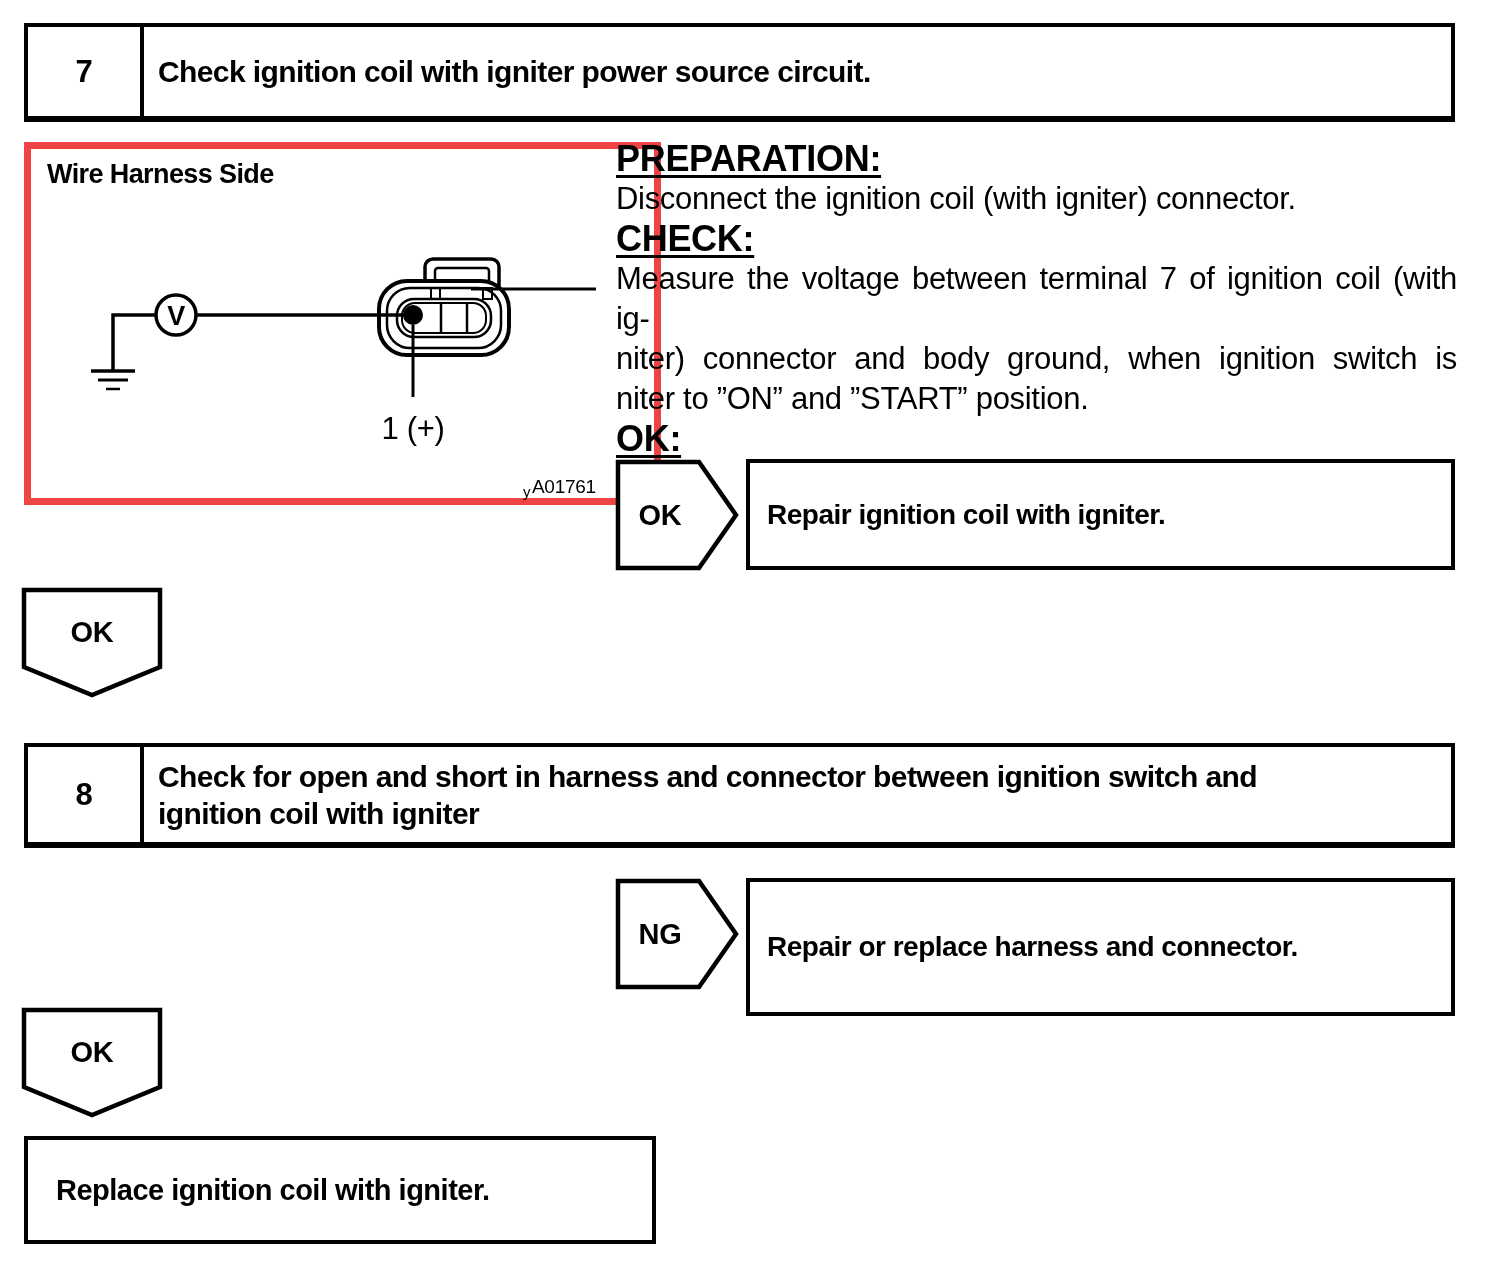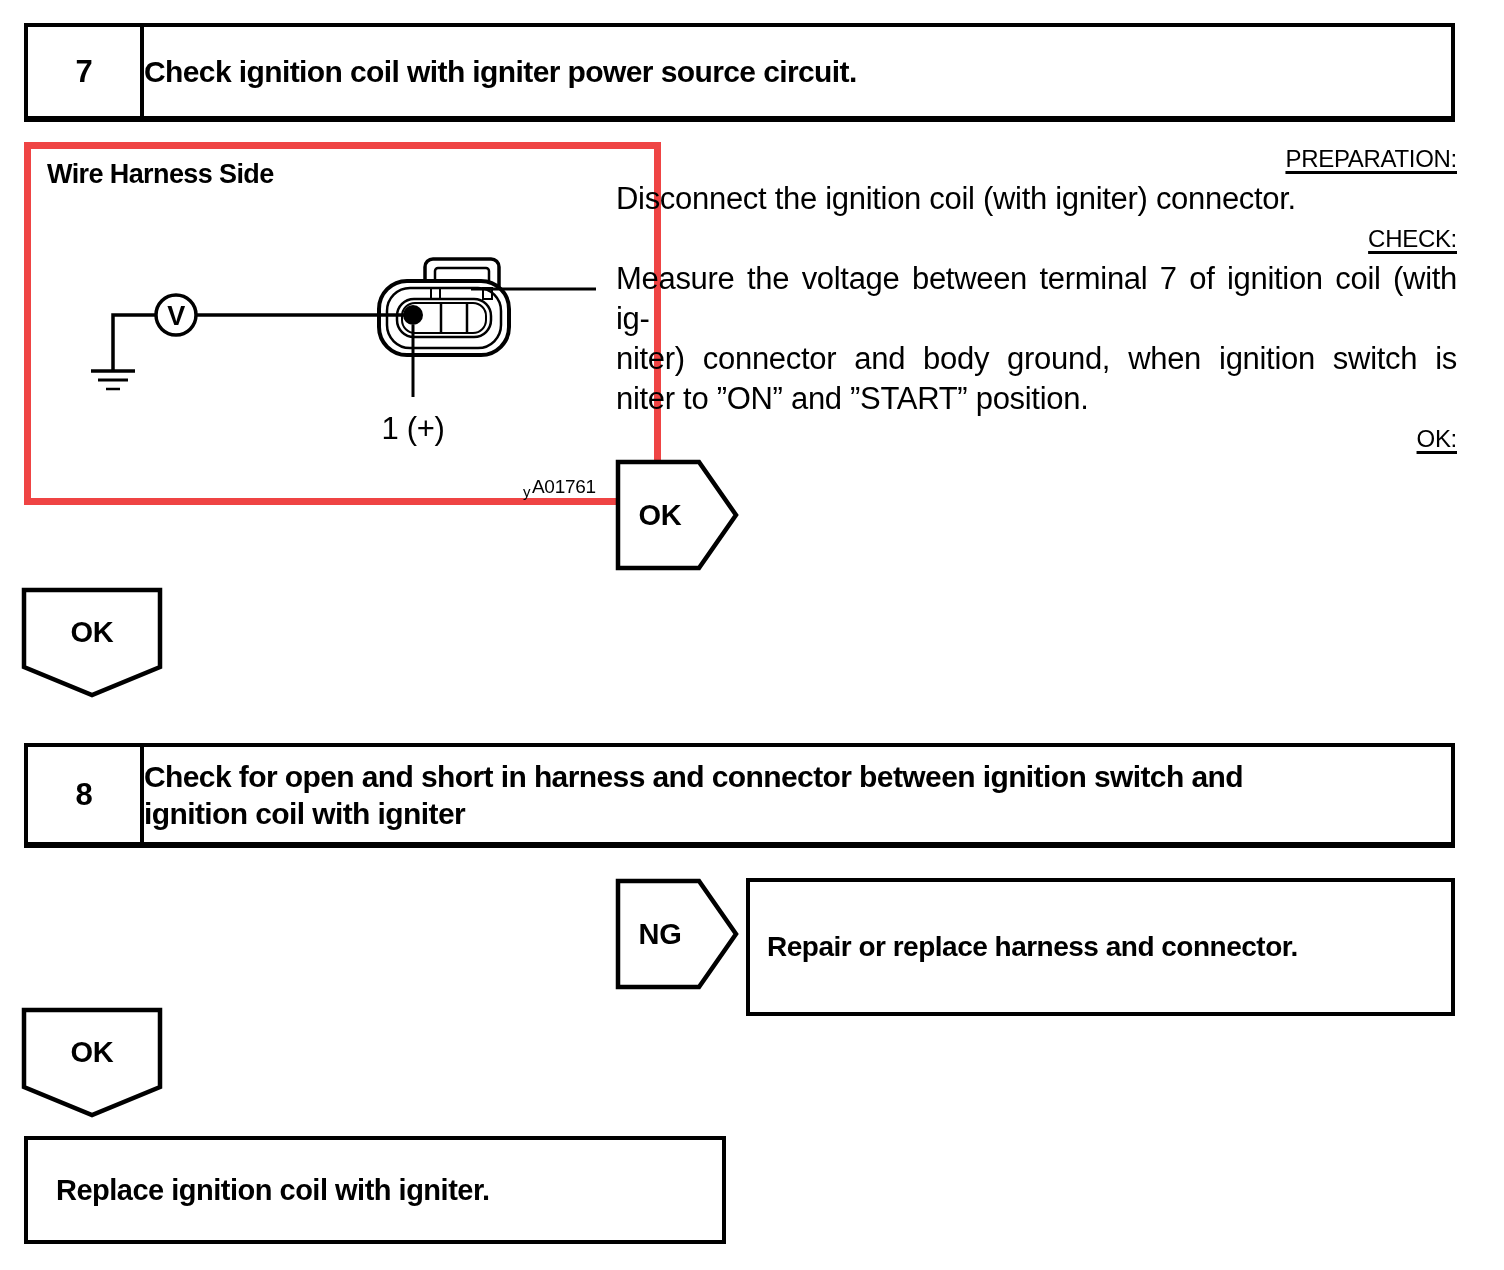--- a/index.html
+++ b/index.html
@@ -12,42 +12,42 @@
   .stepbox {
     position:absolute; display:flex; border:4px solid #000; border-bottom-width:6px;
     box-sizing:border-box; background:#fff;
   }
   .stepnum {
     width:112px; border-right:4px solid #000; display:flex; align-items:center; justify-content:center;
     font-weight:bold; font-size:31px;
   }
   .steptitle {
     flex:1; display:flex; flex-direction:column; justify-content:center;
-    padding-right:10px; font-weight:bold; font-size:30px; letter-spacing:-0.6px; line-height:37px;
+    padding-left:14px; padding-right:10px; font-weight:bold; font-size:30px; letter-spacing:-0.6px; line-height:37px;
   }
 
   .diagrambox { position:absolute; left:24px; top:142px; width:637px; height:363px; border:7px solid #ef4444; box-sizing:border-box; }
 
   .instructions { position:absolute; left:616px; top:139px; width:841px; }
   .ihead {
-    font-size:24px; font-weight:normal; line-height:40px;
-    text-decoration:underline; text-decoration-thickness:2.5px; text-underline-offset:4px;text-align:right;
+    font-size:36px; font-weight:bold; line-height:40px;
+    text-decoration:underline; text-decoration-thickness:2.5px; text-underline-offset:4px;
   }
   .ibody { font-size:31px; line-height:40px; }
   .jline { text-align:justify; text-align-last:justify; }
   .ispec { font-size:28px; font-weight:bold; line-height:42px; padding-left:58px; }
 
   .pent { position:absolute; }
   .actionbox {
     position:absolute; border:4px solid #000; box-sizing:border-box; background:#fff;
     display:flex; align-items:center; padding-left:17px;
     font-size:28px; font-weight:bold; letter-spacing:-0.5px;
   }
   .finalbox {
-    position:absolute; left:24px; top:1136px; width:702px; height:108px; border:4px solid #000;
+    position:absolute; left:24px; top:1136px; width:632px; height:108px; border:4px solid #000;
     box-sizing:border-box; display:flex; align-items:center; padding-left:28px;
     font-size:29px; font-weight:bold; letter-spacing:-0.5px; background:#fff;
   }
 </style>
 </head>
 <body>
 
 <div class="page">
 
   <div class="stepbox" style="left:24px; top:23px; width:1431px; height:99px;">
@@ -105,20 +105,23 @@
     <div class="ibody jline">Measure the voltage between terminal 7 of ignition coil (with ig-</div>
     <div class="ibody jline">niter) connector and body ground, when ignition switch is</div>
     <div class="ibody">niter to ”ON” and ”START” position.</div>
     <div class="ihead">OK:</div>
   </div>
 
   <svg class="pent" style="left:615px; top:459px;" width="126" height="112" viewBox="0 0 126 112">
     <polygon points="3,3 84,3 121,56 84,109 3,109" fill="#fff" stroke="#000" stroke-width="4.5" stroke-linejoin="miter"></polygon>
     <text x="45" y="66" text-anchor="middle" font-size="29" font-weight="bold">OK</text>
   </svg>
+  <div class="actionbox" style="left:746px; top:459px; width:709px; height:111px;">
+    <span>Repair ignition coil with igniter.</span>
+  </div>
 
   <svg class="pent" style="left:21px; top:587px;" width="142" height="112" viewBox="0 0 142 112">
     <polygon points="3,3 139,3 139,80 71,108 3,80" fill="#fff" stroke="#000" stroke-width="4.5" stroke-linejoin="miter"></polygon>
     <text x="71" y="55" text-anchor="middle" font-size="29" font-weight="bold">OK</text>
   </svg>
 
   <div class="stepbox" style="left:24px; top:743px; width:1431px; height:105px;">
     <div class="stepnum">8</div>
     <div class="steptitle">
       <div>Check for open and short in harness and connector between ignition switch and</div>

